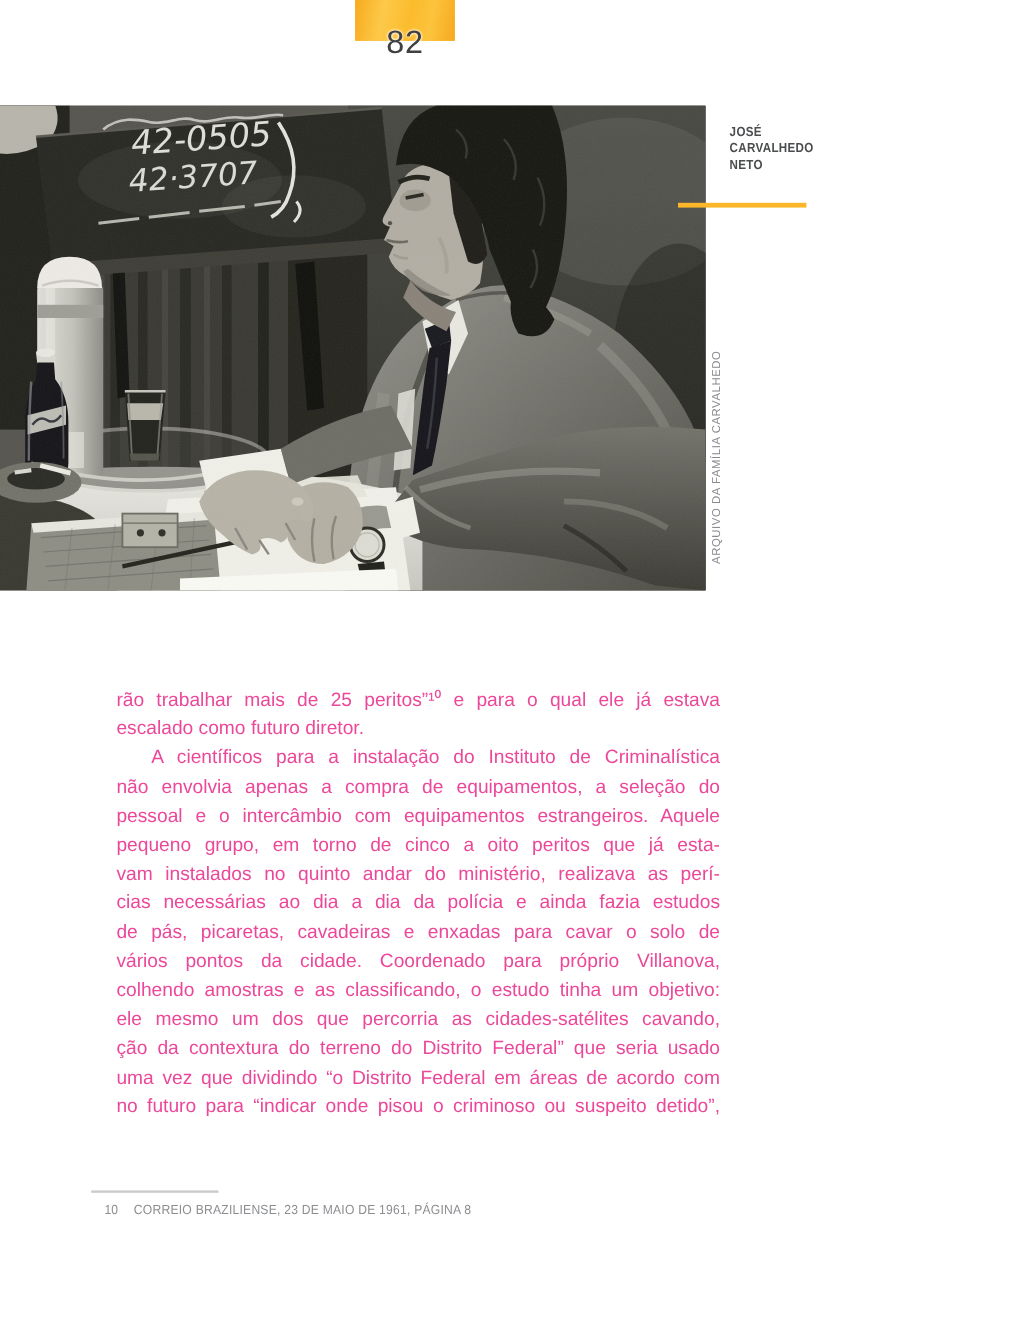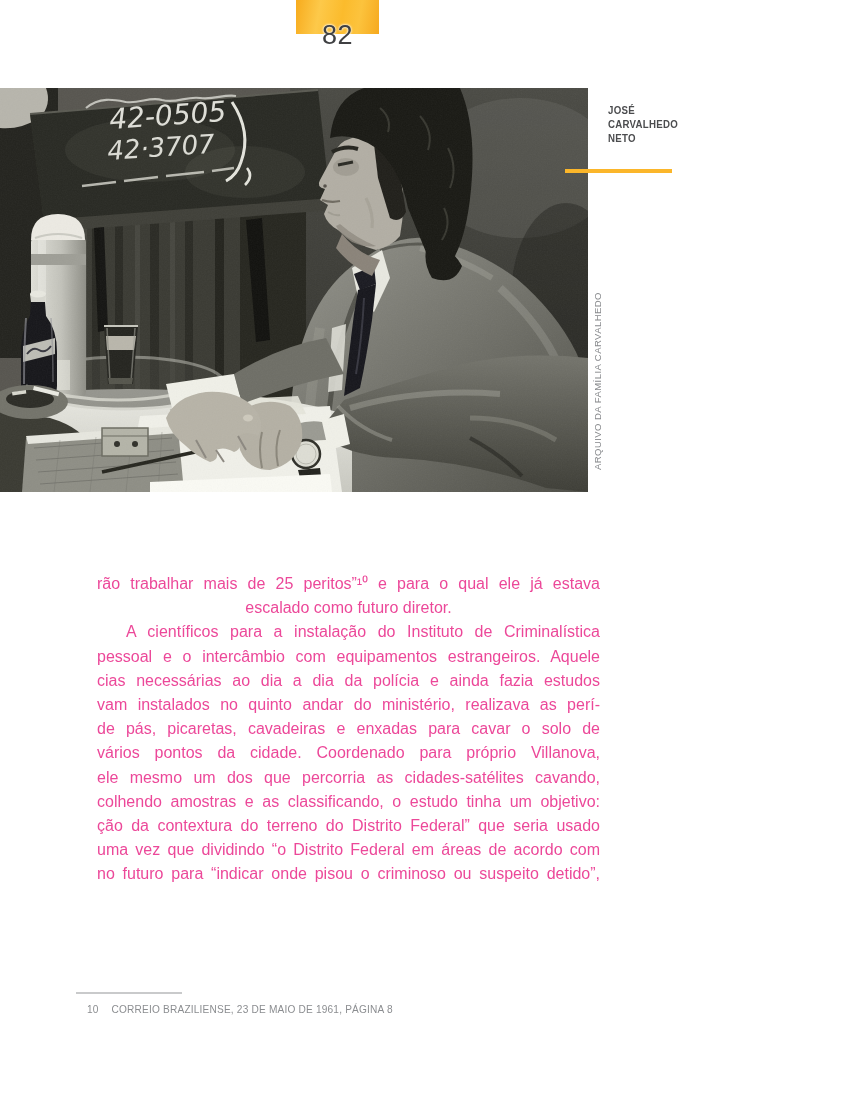--- a/index.html
+++ b/index.html
@@ -21,21 +21,21 @@
     font-size:11px;line-height:14px;letter-spacing:.3px;transform:scaleX(.88);transform-origin:left top;}
   #caption-rule{position:absolute;left:565px;top:169px;width:107px;height:4px;background:#fbb62a;}
 
   
   #credit{position:absolute;left:592px;top:308px;height:162px;writing-mode:vertical-rl;
     transform:rotate(180deg);font-size:9.5px;letter-spacing:.45px;color:#87898c;white-space:nowrap;}
 
   
   #body-text{position:absolute;left:87px;top:572px;width:503px;color:#ec4899;
     font-size:16px;line-height:24.2px;margin-left:10px;}
-  .bline{white-space:nowrap;text-align:center;}
+  .bline{white-space:nowrap;text-align:left;}
   .bline.j{text-align:justify;text-align-last:justify;}
   .bline.ind{text-indent:29px;}
 
   
   #footnote-rule{position:absolute;left:76px;top:992px;width:106px;height:2px;background:#c9cacb;}
   #footnote{position:absolute;left:87px;top:1003px;font-size:11px;color:#8b8d90;
     letter-spacing:.2px;transform:scaleX(.92);transform-origin:left top;display:flex;}
   #footnote .fn-marker{margin-right:14px;}
 </style>
 </head>
@@ -244,27 +244,29 @@
     <div>NETO</div>
   </div>
   <div id="caption-rule" style="background-color: rgb(251, 182, 42);"></div>
 
   <div id="credit">ARQUIVO DA FAMÍLIA CARVALHEDO</div>
 
   <div id="body-text">
       <div class="bline j">rão trabalhar mais de 25 peritos”¹⁰ e para o qual ele já estava</div>
       <div class="bline">escalado como futuro diretor.</div>
       <div class="bline j ind">A científicos para a instalação do Instituto de Criminalística</div>
+      <div class="bline j">não envolvia apenas a compra de equipamentos, a seleção do</div>
       <div class="bline j">pessoal e o intercâmbio com equipamentos estrangeiros. Aquele</div>
+      <div class="bline j">pequeno grupo, em torno de cinco a oito peritos que já esta-</div>
+      <div class="bline j">vam instalados no quinto andar do ministério, realizava as perí-</div>
       <div class="bline j">cias necessárias ao dia a dia da polícia e ainda fazia estudos</div>
-      <div class="bline j">vam instalados no quinto andar do ministério, realizava as perí-</div>
       <div class="bline j">de pás, picaretas, cavadeiras e enxadas para cavar o solo de</div>
       <div class="bline j">vários pontos da cidade. Coordenado para próprio Villanova,</div>
+      <div class="bline j">colhendo amostras e as classificando, o estudo tinha um objetivo:</div>
       <div class="bline j">ele mesmo um dos que percorria as cidades-satélites cavando,</div>
-      <div class="bline j">colhendo amostras e as classificando, o estudo tinha um objetivo:</div>
       <div class="bline j">ção da contextura do terreno do Distrito Federal” que seria usado</div>
       <div class="bline j">uma vez que dividindo “o Distrito Federal em áreas de acordo com</div>
       <div class="bline j">no futuro para “indicar onde pisou o criminoso ou suspeito detido”,</div>
     </div>
 
   <div id="footnote-rule"></div>
   <div id="footnote">
     <span class="fn-marker">10</span>
     <span>CORREIO BRAZILIENSE, 23 DE MAIO DE 1961, PÁGINA 8</span>
   </div>

